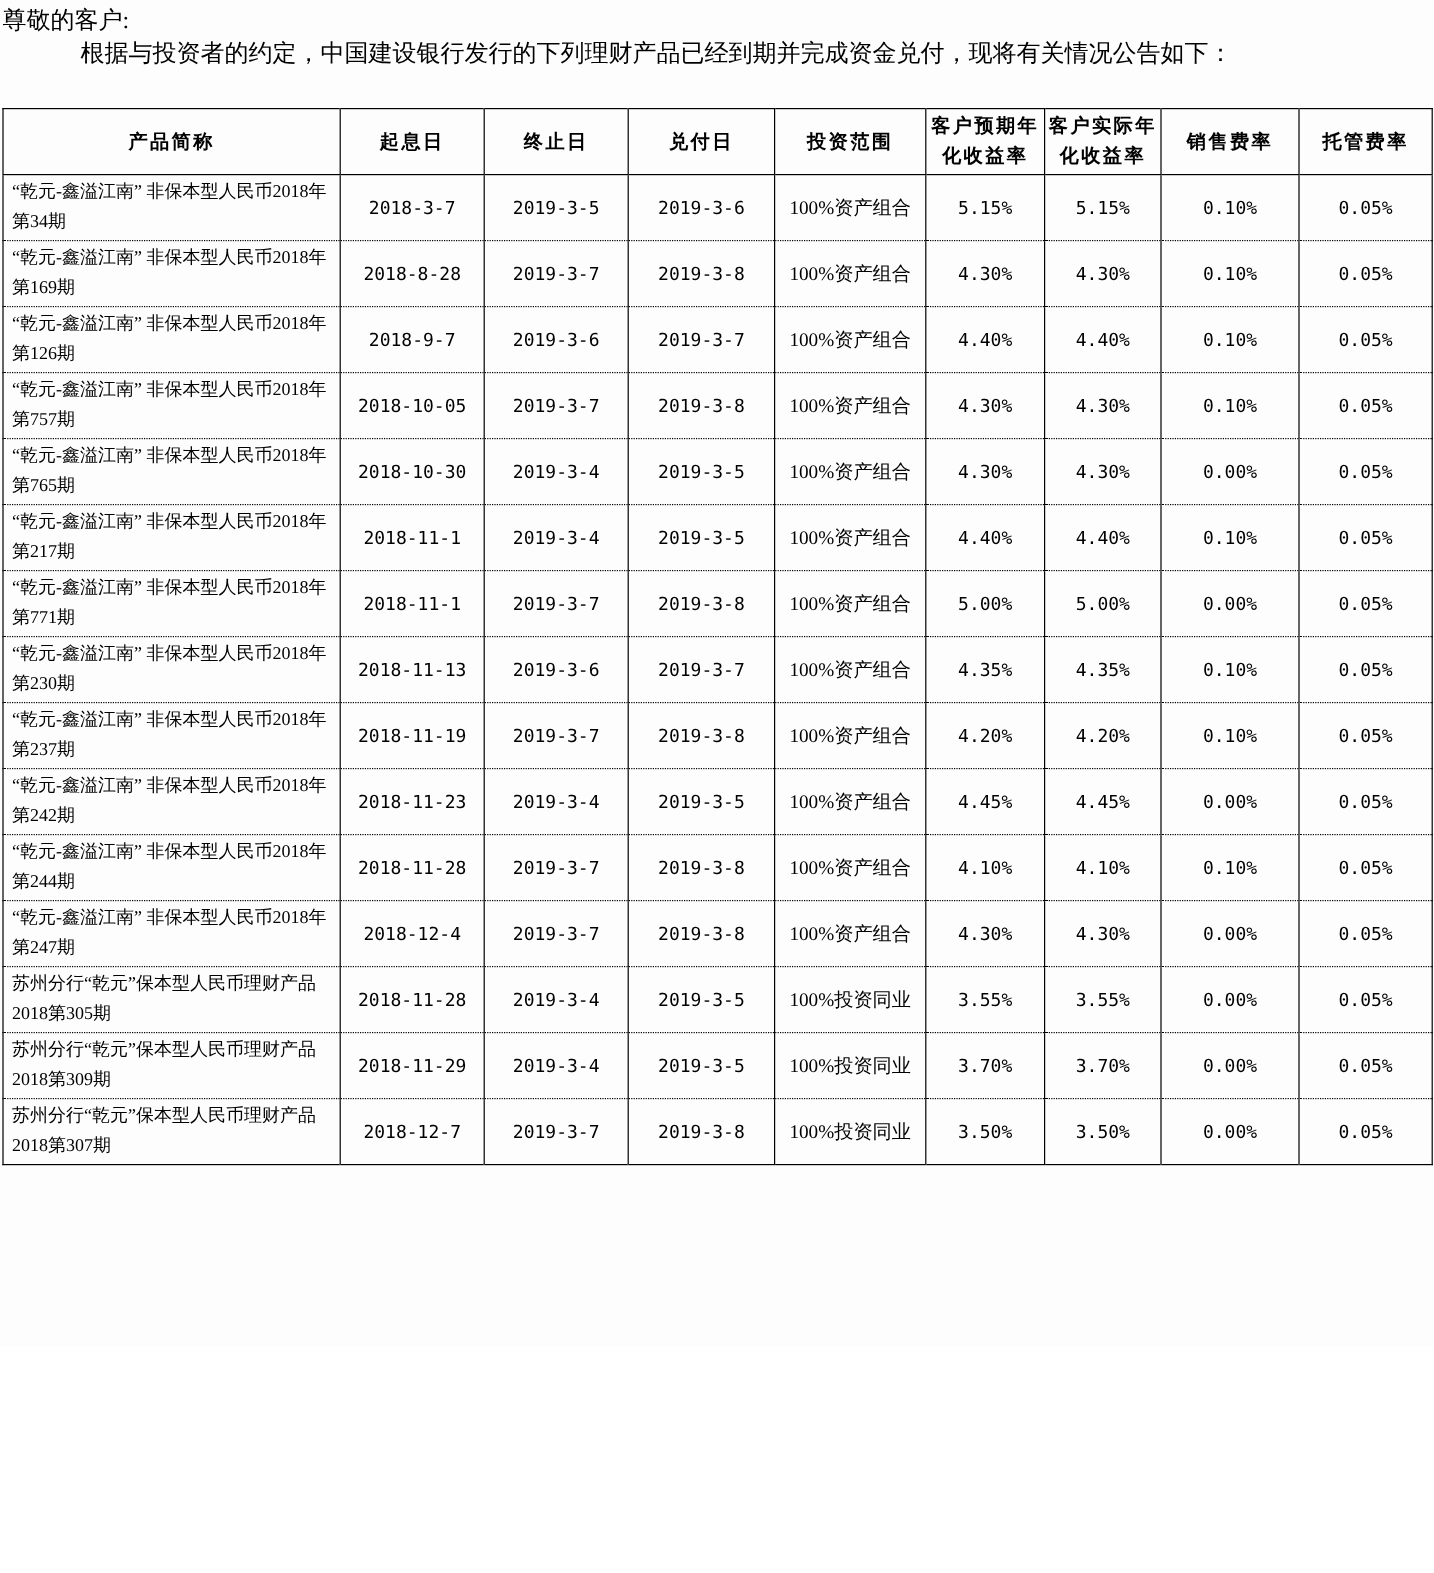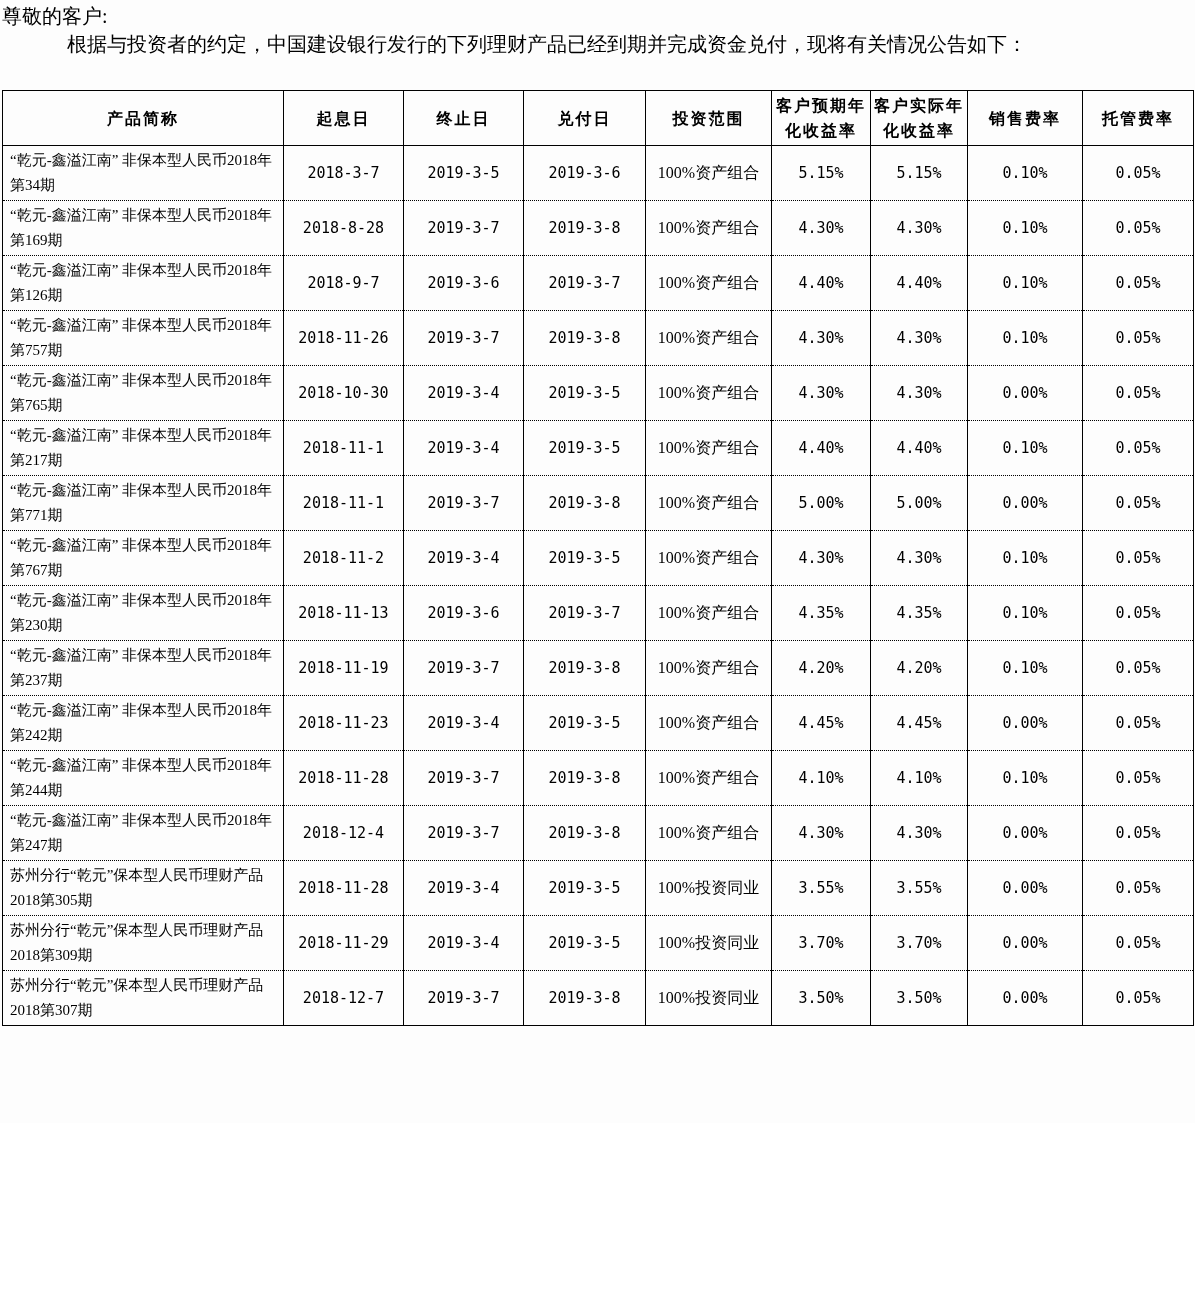--- a/index.html
+++ b/index.html
@@ -148,21 +148,21 @@
           <td class="num-cell">2019-3-6</td>
           <td class="num-cell">2019-3-7</td>
           <td class="scope-cell">100%资产组合</td>
           <td class="num-cell">4.40%</td>
           <td class="num-cell">4.40%</td>
           <td class="num-cell">0.10%</td>
           <td class="num-cell">0.05%</td>
         </tr>
         <tr>
           <td class="name-cell">“乾元-鑫溢江南” 非保本型人民币2018年第757期</td>
-          <td class="num-cell">2018-11-26</td>
+          <td class="num-cell">2018-10-05</td>
           <td class="num-cell">2019-3-7</td>
           <td class="num-cell">2019-3-8</td>
           <td class="scope-cell">100%资产组合</td>
           <td class="num-cell">4.30%</td>
           <td class="num-cell">4.30%</td>
           <td class="num-cell">0.10%</td>
           <td class="num-cell">0.05%</td>
         </tr>
         <tr>
           <td class="name-cell">“乾元-鑫溢江南” 非保本型人民币2018年第765期</td>
@@ -188,31 +188,20 @@
         </tr>
         <tr>
           <td class="name-cell">“乾元-鑫溢江南” 非保本型人民币2018年第771期</td>
           <td class="num-cell">2018-11-1</td>
           <td class="num-cell">2019-3-7</td>
           <td class="num-cell">2019-3-8</td>
           <td class="scope-cell">100%资产组合</td>
           <td class="num-cell">5.00%</td>
           <td class="num-cell">5.00%</td>
           <td class="num-cell">0.00%</td>
-          <td class="num-cell">0.05%</td>
-        </tr>
-        <tr>
-          <td class="name-cell">“乾元-鑫溢江南” 非保本型人民币2018年第767期</td>
-          <td class="num-cell">2018-11-2</td>
-          <td class="num-cell">2019-3-4</td>
-          <td class="num-cell">2019-3-5</td>
-          <td class="scope-cell">100%资产组合</td>
-          <td class="num-cell">4.30%</td>
-          <td class="num-cell">4.30%</td>
-          <td class="num-cell">0.10%</td>
           <td class="num-cell">0.05%</td>
         </tr>
         <tr>
           <td class="name-cell">“乾元-鑫溢江南” 非保本型人民币2018年第230期</td>
           <td class="num-cell">2018-11-13</td>
           <td class="num-cell">2019-3-6</td>
           <td class="num-cell">2019-3-7</td>
           <td class="scope-cell">100%资产组合</td>
           <td class="num-cell">4.35%</td>
           <td class="num-cell">4.35%</td>

